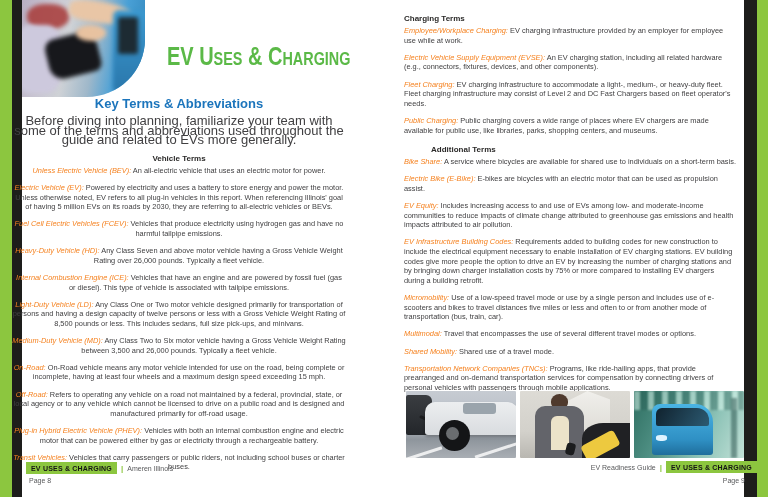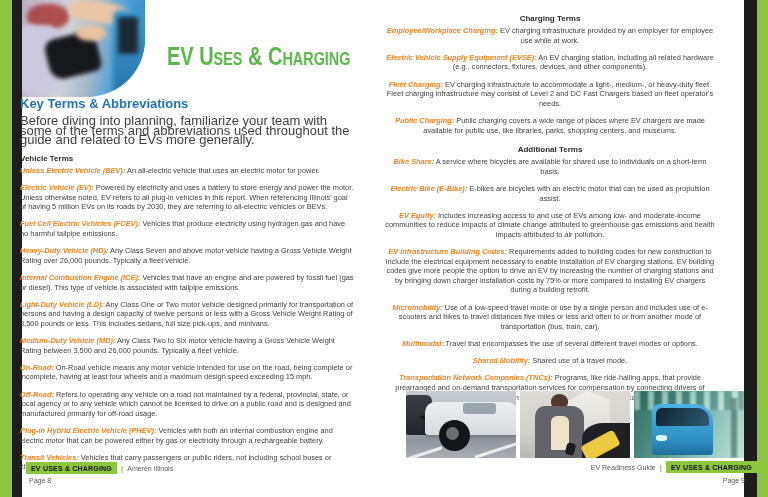--- a/index.html
+++ b/index.html
@@ -36,31 +36,31 @@
     position:absolute;left:148px;top:34px;width:222px;height:44px;
     display:flex;align-items:center;justify-content:center;
   }
   .page-title span{
     display:inline-block;transform:scaleX(.8);transform-origin:center;
     font-variant:small-caps;font-weight:bold;font-size:25px;letter-spacing:0;
     color:#5BB947;white-space:nowrap;
   }
 
   
-  .left-body{position:absolute;left:20px;top:96px;width:334px;}
-  .right-body{position:absolute;left:384px;top:14px;width:332px;text-align:center;}
+  .left-body{position:absolute;left:12px;top:96px;width:334px;text-align:center;}
+  .right-body{position:absolute;left:404px;top:14px;width:332px;}
 
   .kicker{ 
     font-size:13px;font-weight:bold;color:#1C75BC;margin:0 0 5px 0;
   }
   .intro{font-size:13px;line-height:9.6px;margin:0 0 9px 0;}
   .sec-head{font-size:8px;font-weight:bold;color:#2b2a29;margin:0 0 3px 0;}
-  .sec-head.spaced{margin-top:10px;}
+  .sec-head.spaced{margin-top:10px;margin-left:27px;}
   .term-para{font-size:7.4px;line-height:9.6px;margin:0 0 7.6px 0;}
-  .term-label{font-weight:bold;font-style:italic;color:#F58220;}
+  .term-label{font-weight:normal;font-style:italic;color:#F58220;}
 
   
   .photo-row{position:absolute;left:406px;top:391px;width:338px;height:67px;display:flex;gap:4px;}
   .photo{position:relative;flex:1;overflow:hidden;border-radius:1px;}
   
   .photo-truck{background:linear-gradient(180deg,#c6cbd2 0%,#b6bcc4 52%,#8e959c 72%,#a9aeb4 100%);}
   .pt-charger{position:absolute;left:0;top:6%;width:24%;height:60%;background:linear-gradient(180deg,#3a3d41,#23262a);border-radius:2px 6px 2px 2px;}
   .pt-body{position:absolute;left:17%;top:16%;width:86%;height:50%;background:linear-gradient(180deg,#eceef0,#d9dcdf);border-radius:10px 12px 3px 3px;box-shadow:0 2px 3px rgba(0,0,0,.25);}
   .pt-window{position:absolute;left:52%;top:18%;width:30%;height:16%;background:#9aa4ac;border-radius:3px;filter:blur(.5px);}
   .pt-wheel{position:absolute;left:30%;top:44%;width:31px;height:31px;background:#141517;border-radius:50%;}

